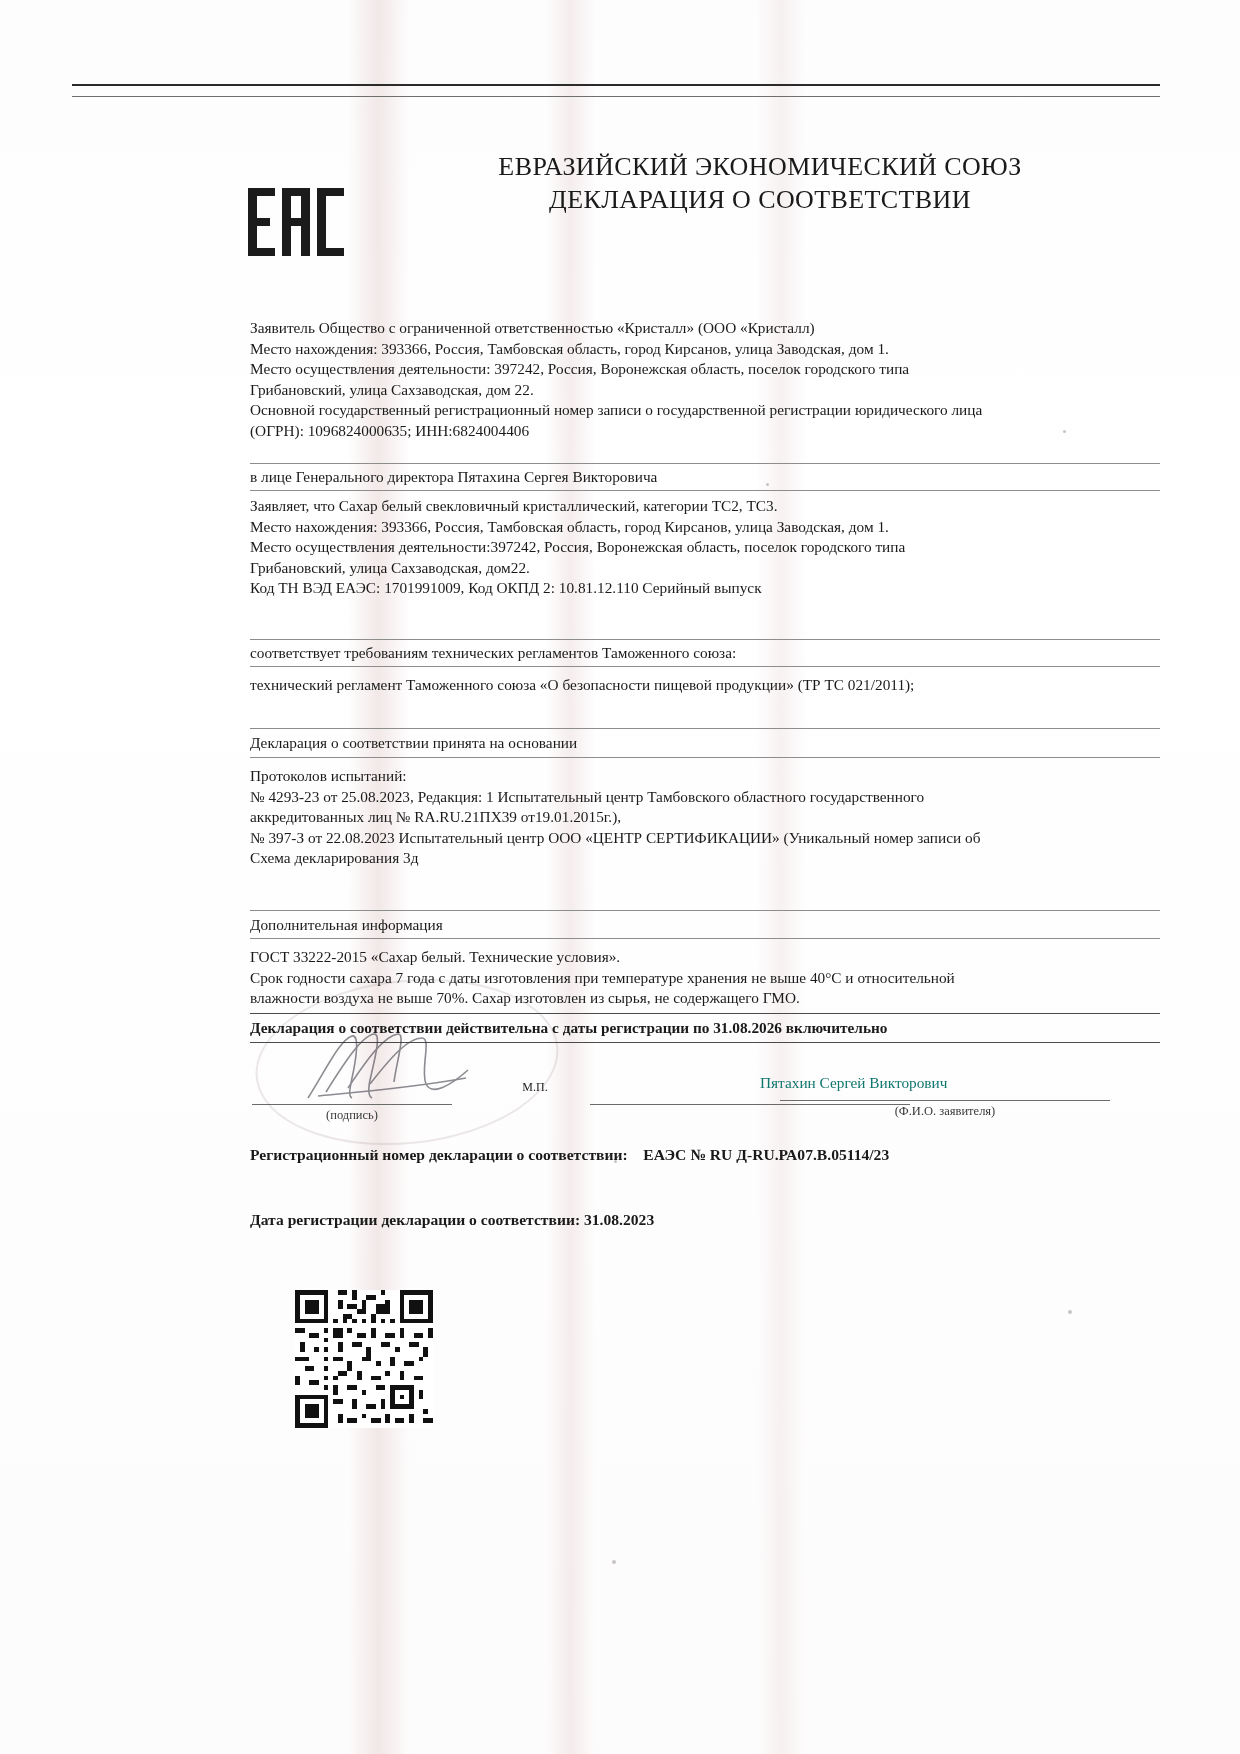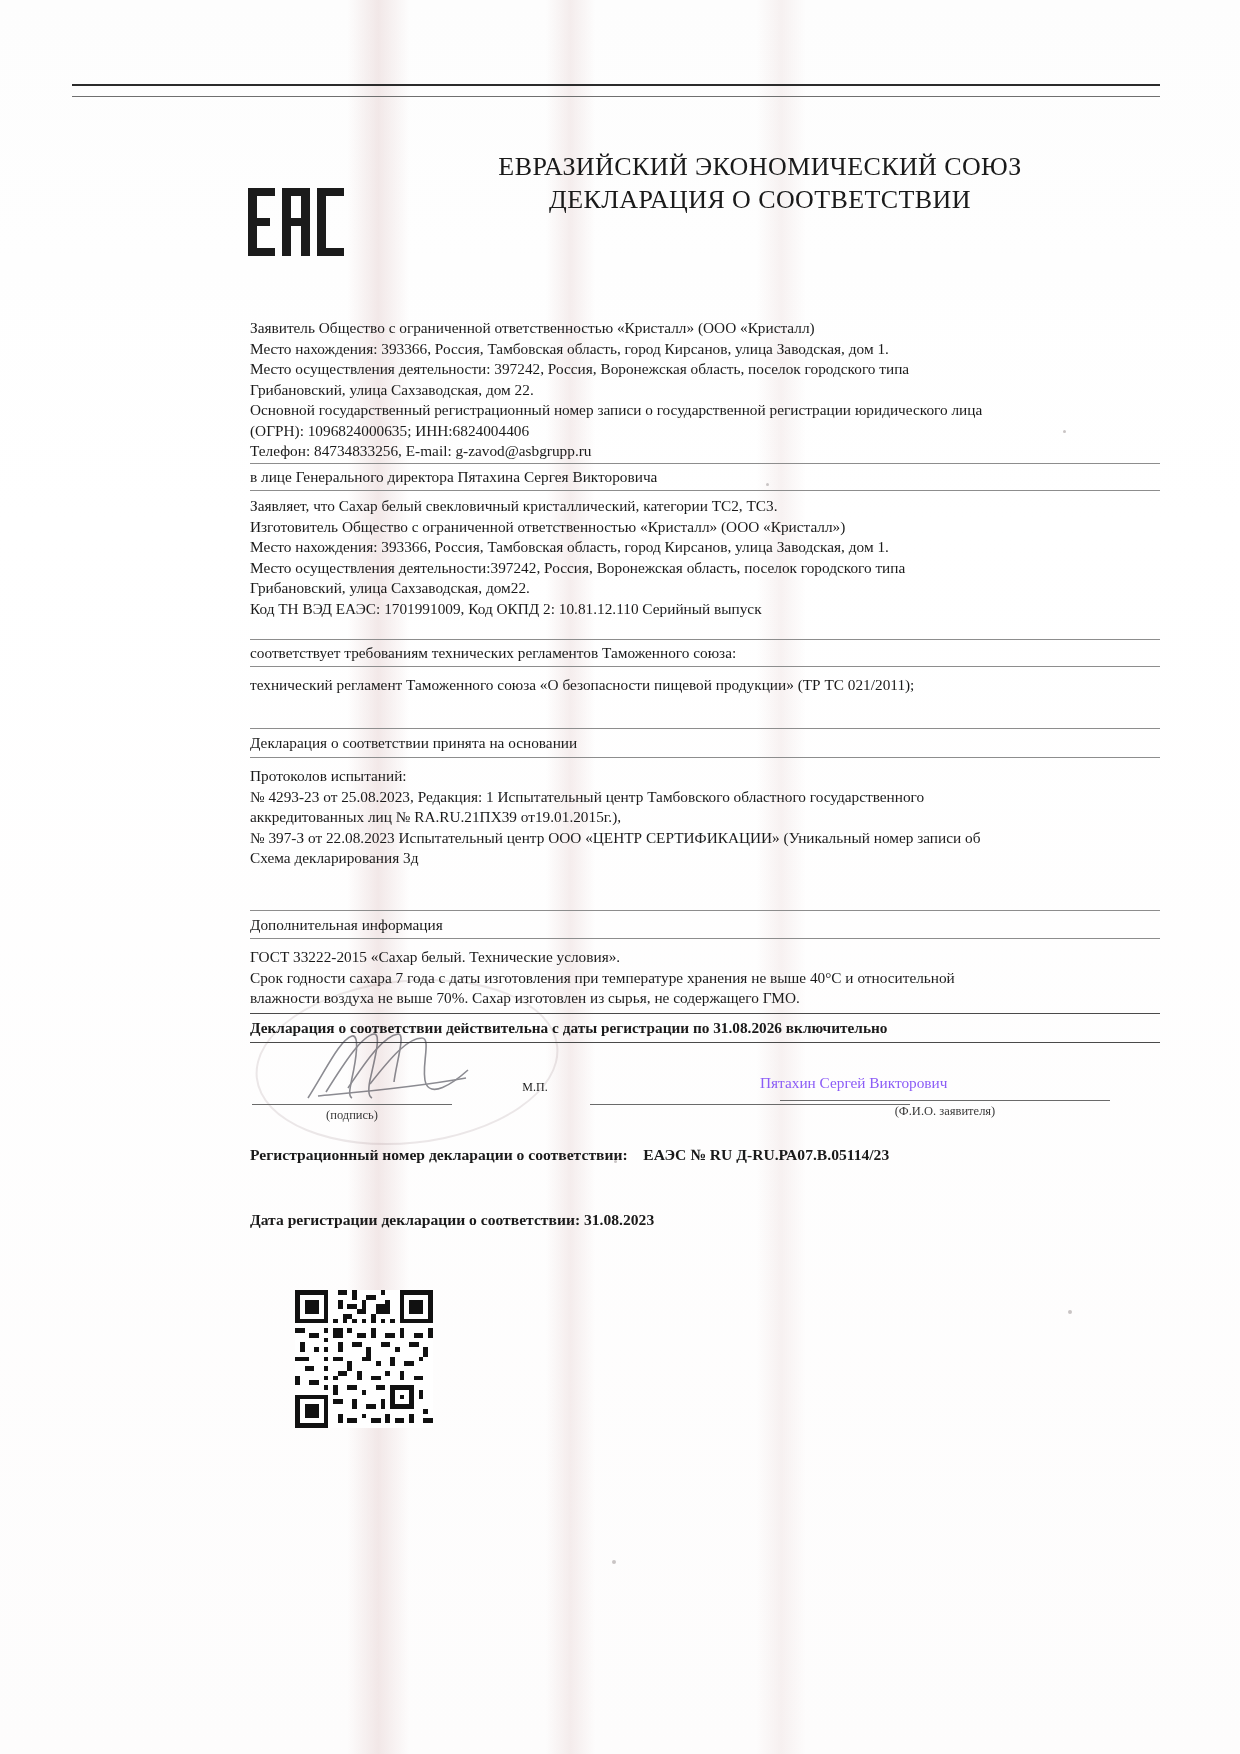--- a/index.html
+++ b/index.html
@@ -182,34 +182,32 @@
     <div class="title-line">ДЕКЛАРАЦИЯ О СООТВЕТСТВИИ</div>
   </div>
 
   <div class="body-block" style="top:318px;">
     <p>Заявитель Общество с ограниченной ответственностью «Кристалл» (ООО «Кристалл)</p>
     <p>Место нахождения: 393366, Россия, Тамбовская область, город Кирсанов, улица Заводская, дом 1.</p>
     <p>Место осуществления деятельности: 397242, Россия, Воронежская область, поселок городского типа</p>
     <p>Грибановский, улица Сахзаводская, дом 22.</p>
     <p>Основной государственный регистрационный номер записи о государственной регистрации юридического лица</p>
     <p>(ОГРН): 1096824000635; ИНН:6824004406</p>
-    <p>Телефон: 84734833256, E-mail: g-zavod@asbgrupp.ru</p>
   </div>
 
   <div class="rule" style="top:463px;"></div>
 
   <div class="body-block" style="top:467px;">
     <p>в лице Генерального директора Пятахина Сергея Викторовича</p>
   </div>
 
   <div class="rule" style="top:490px;"></div>
 
   <div class="body-block" style="top:496px;">
     <p>Заявляет, что Сахар белый свекловичный кристаллический, категории ТС2, ТС3.</p>
-    <p>Изготовитель Общество с ограниченной ответственностью «Кристалл» (ООО «Кристалл»)</p>
     <p>Место нахождения: 393366, Россия, Тамбовская область, город Кирсанов, улица Заводская, дом 1.</p>
     <p>Место осуществления деятельности:397242, Россия, Воронежская область, поселок городского типа</p>
     <p>Грибановский, улица Сахзаводская, дом22.</p>
     <p>Код ТН ВЭД ЕАЭС: 1701991009, Код ОКПД 2: 10.81.12.110  Серийный выпуск</p>
   </div>
 
   <div class="rule" style="top:639px;"></div>
 
   <div class="body-block" style="top:643px;">
     <p>соответствует требованиям технических регламентов Таможенного союза:</p>
@@ -271,21 +269,21 @@
     </svg>
   </div>
 
   <div class="sig-line" style="left:252px; top:1104px; width:200px;"></div>
   <div class="small-label" style="left:252px; top:1108px; width:200px;">(подпись)</div>
 
   <div class="small-label" style="left:500px; top:1080px; width:70px; font-size:12px; color:#1a1a1a;">М.П.</div>
 
   <div class="sig-line" style="left:590px; top:1104px; width:320px;"></div>
 
-  <div class="small-label" style="left:760px; top:1074px; width:360px; font-size:15.3px; color:#8b5cf6; text-align:left;">Пятахин Сергей Викторович</div>
+  <div class="small-label" style="left:760px; top:1074px; width:360px; font-size:15.3px; color:#0f766e; text-align:left;">Пятахин Сергей Викторович</div>
   <div class="sig-line" style="left:780px; top:1100px; width:330px;"></div>
   <div class="small-label" style="left:780px; top:1104px; width:330px;">(Ф.И.О. заявителя)</div>
 
   <div class="body-block bold" style="top:1145px; font-size:15.6px;">
     <p>
       <span>Регистрационный номер декларации о соответствии:</span>
       <span>&nbsp;&nbsp;</span>
       <span>ЕАЭС № RU Д-RU.РА07.В.05114/23</span>
     </p>
   </div>

